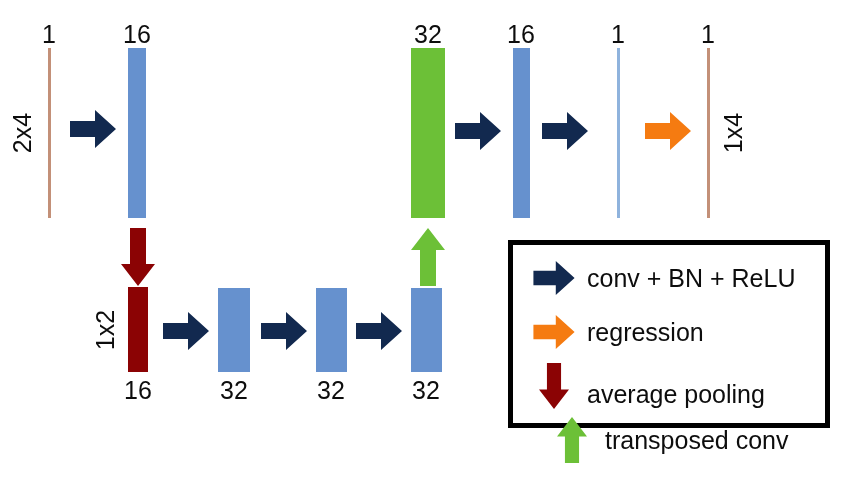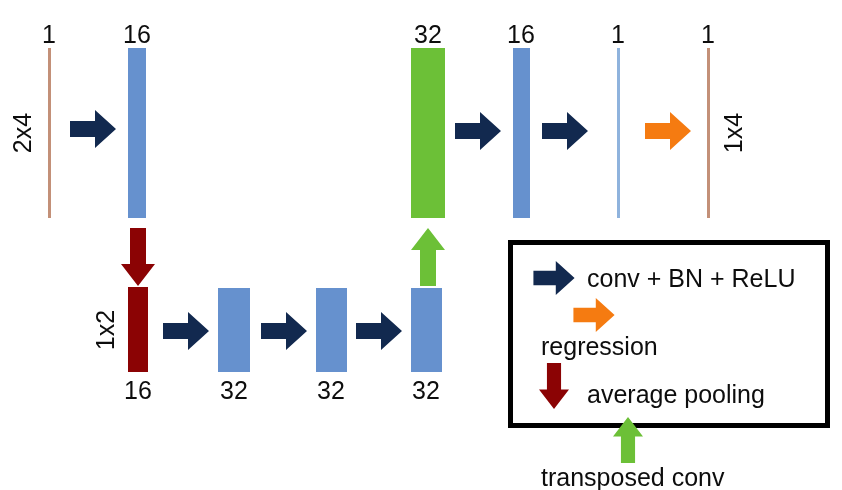--- a/index.html
+++ b/index.html
@@ -181,39 +181,39 @@
 
     <div class="legend-row" style="left:18px; top:10px; height:46px;">
       <span class="legend-icon">
         <svg width="42" height="34" viewBox="0 0 46 38">
           <path d="M0,11 L25,11 L25,0 L46,19 L25,38 L25,27 L0,27 Z" fill="#12294F"></path>
         </svg>
       </span>
       <span class="legend-text">conv + BN + ReLU</span>
     </div>
 
-    <div class="legend-row" style="left:18px; top:53px; height:46px;flex-direction:column;">
+    <div class="legend-row" style="left:18px; top:64px; height:46px;">
       <span class="legend-icon">
         <svg width="42" height="34" viewBox="0 0 46 38">
           <path d="M0,11 L25,11 L25,0 L46,19 L25,38 L25,27 L0,27 Z" fill="#F57B11"></path>
         </svg>
       </span>
       <span class="legend-text">regression</span>
     </div>
 
     <div class="legend-row" style="left:18px; top:118px; height:46px;align-items:flex-end;">
       <span class="legend-icon">
         <svg width="30" height="46" viewBox="0 0 34 52">
           <path d="M9,0 L25,0 L25,30 L34,30 L17,52 L0,30 L9,30 Z" fill="#8B0304"></path>
         </svg>
       </span>
       <span class="legend-text">average pooling</span>
     </div>
 
-    <div class="legend-row" style="left:18px; top:172px; height:46px;flex-direction:column;">
+    <div class="legend-row" style="left:36px; top:172px; height:46px;">
       <span class="legend-icon">
         <svg width="30" height="46" viewBox="0 0 34 52">
           <path d="M17,0 L34,22 L25,22 L25,52 L9,52 L9,22 L0,22 Z" fill="#6CC037"></path>
         </svg>
       </span>
       <span class="legend-text">transposed conv</span>
     </div>
 
   </div>
 

